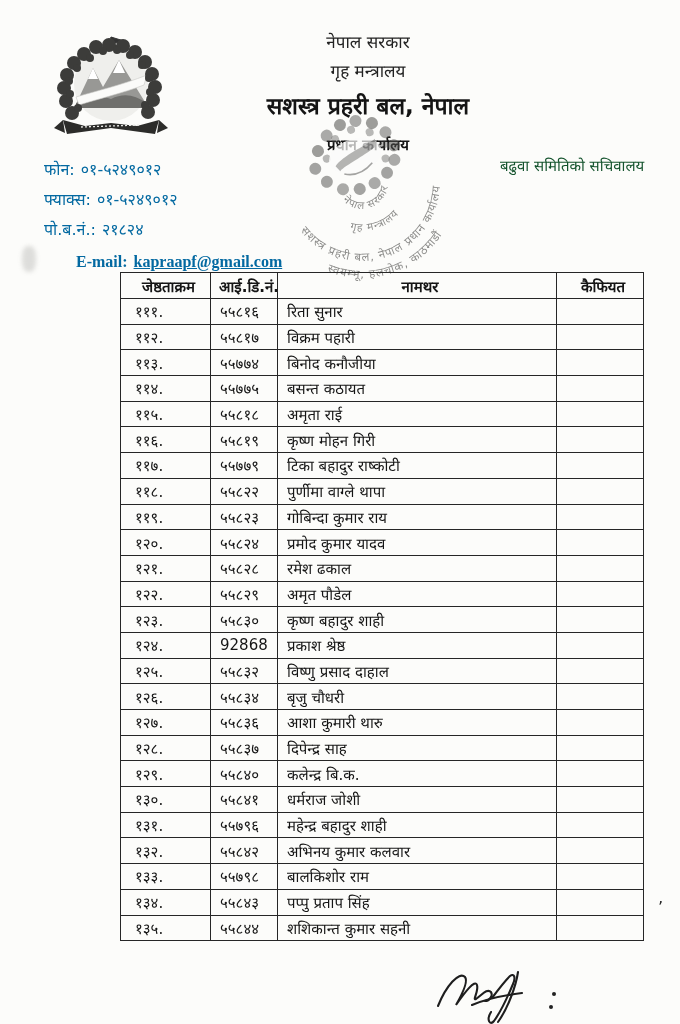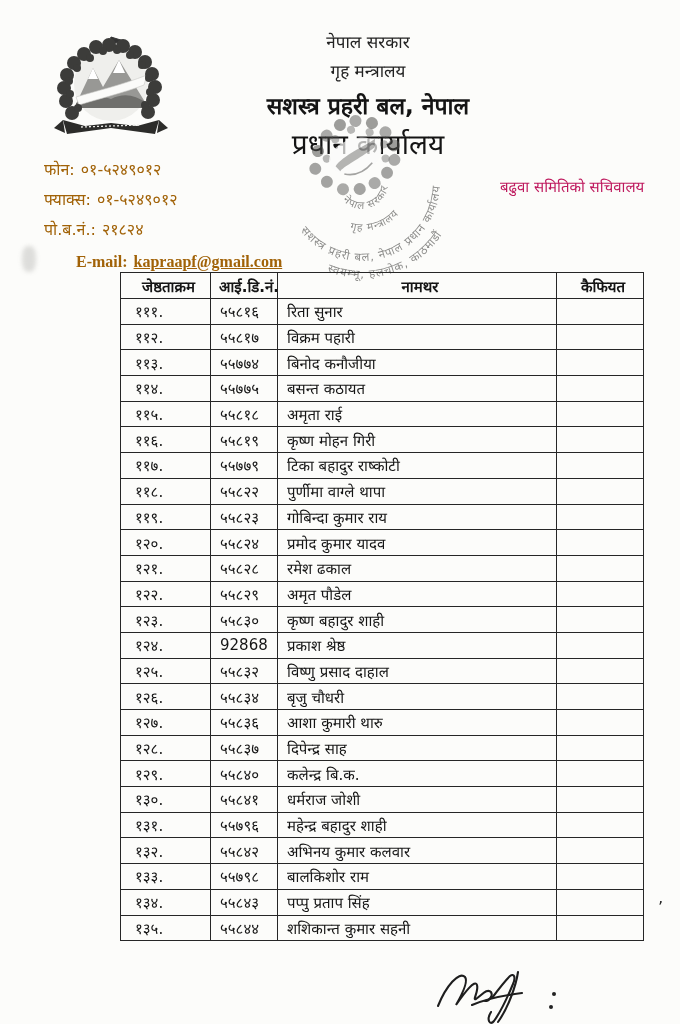--- a/index.html
+++ b/index.html
@@ -14,30 +14,30 @@
     color:#1b1b1b;
     overflow:hidden;
   }
   
   .title-block{
     position:absolute;left:168px;top:28px;width:400px;
     text-align:center;
   }
   .t-line1,.t-line2{font-size:17px;line-height:29px;color:#222;}
   .t-line3{font-size:23px;font-weight:bold;line-height:34px;margin-top:3px;color:#141414;}
-  .t-line4{font-size:28px;font-weight:normal;line-height:34px;margin-top:5px;color:#141414;position:relative;z-index:1;}
+  .t-line4{font-size:15px;font-weight:bold;line-height:34px;margin-top:5px;color:#141414;position:relative;z-index:1;}
   
   .emblem{position:absolute;left:50px;top:34px;}
   
-  .contact{position:absolute;left:44px;top:155px;font-size:16px;line-height:30px;color:#a16207;}
+  .contact{position:absolute;left:44px;top:155px;font-size:16px;line-height:30px;color:#0369a1;}
   .contact .lbl{margin-right:6px;}
   .email-row{font-family:"Liberation Serif","DejaVu Serif",serif;font-weight:bold;font-size:16px;margin-top:2px;margin-left:32px;}
   .email-addr{text-decoration:underline;}
   
-  .secretariat{position:absolute;left:500px;top:174px;font-size:15px;line-height:27px;color:#be185d;white-space:nowrap;text-align:right;}
+  .secretariat{position:absolute;left:500px;top:153px;font-size:15px;line-height:27px;color:#14532d;white-space:nowrap;text-align:right;}
   
   .stamp{position:absolute;left:252px;top:103px;opacity:.78;z-index:2;pointer-events:none;}
   
   .roster{position:absolute;left:120px;top:272px;z-index:3;}
   table{border-collapse:collapse;table-layout:fixed;width:523px;background:transparent;}
   th,td{
     border:1.5px solid #262626;
     white-space:nowrap;overflow:hidden;
     font-size:15px;color:#151515;
   }

